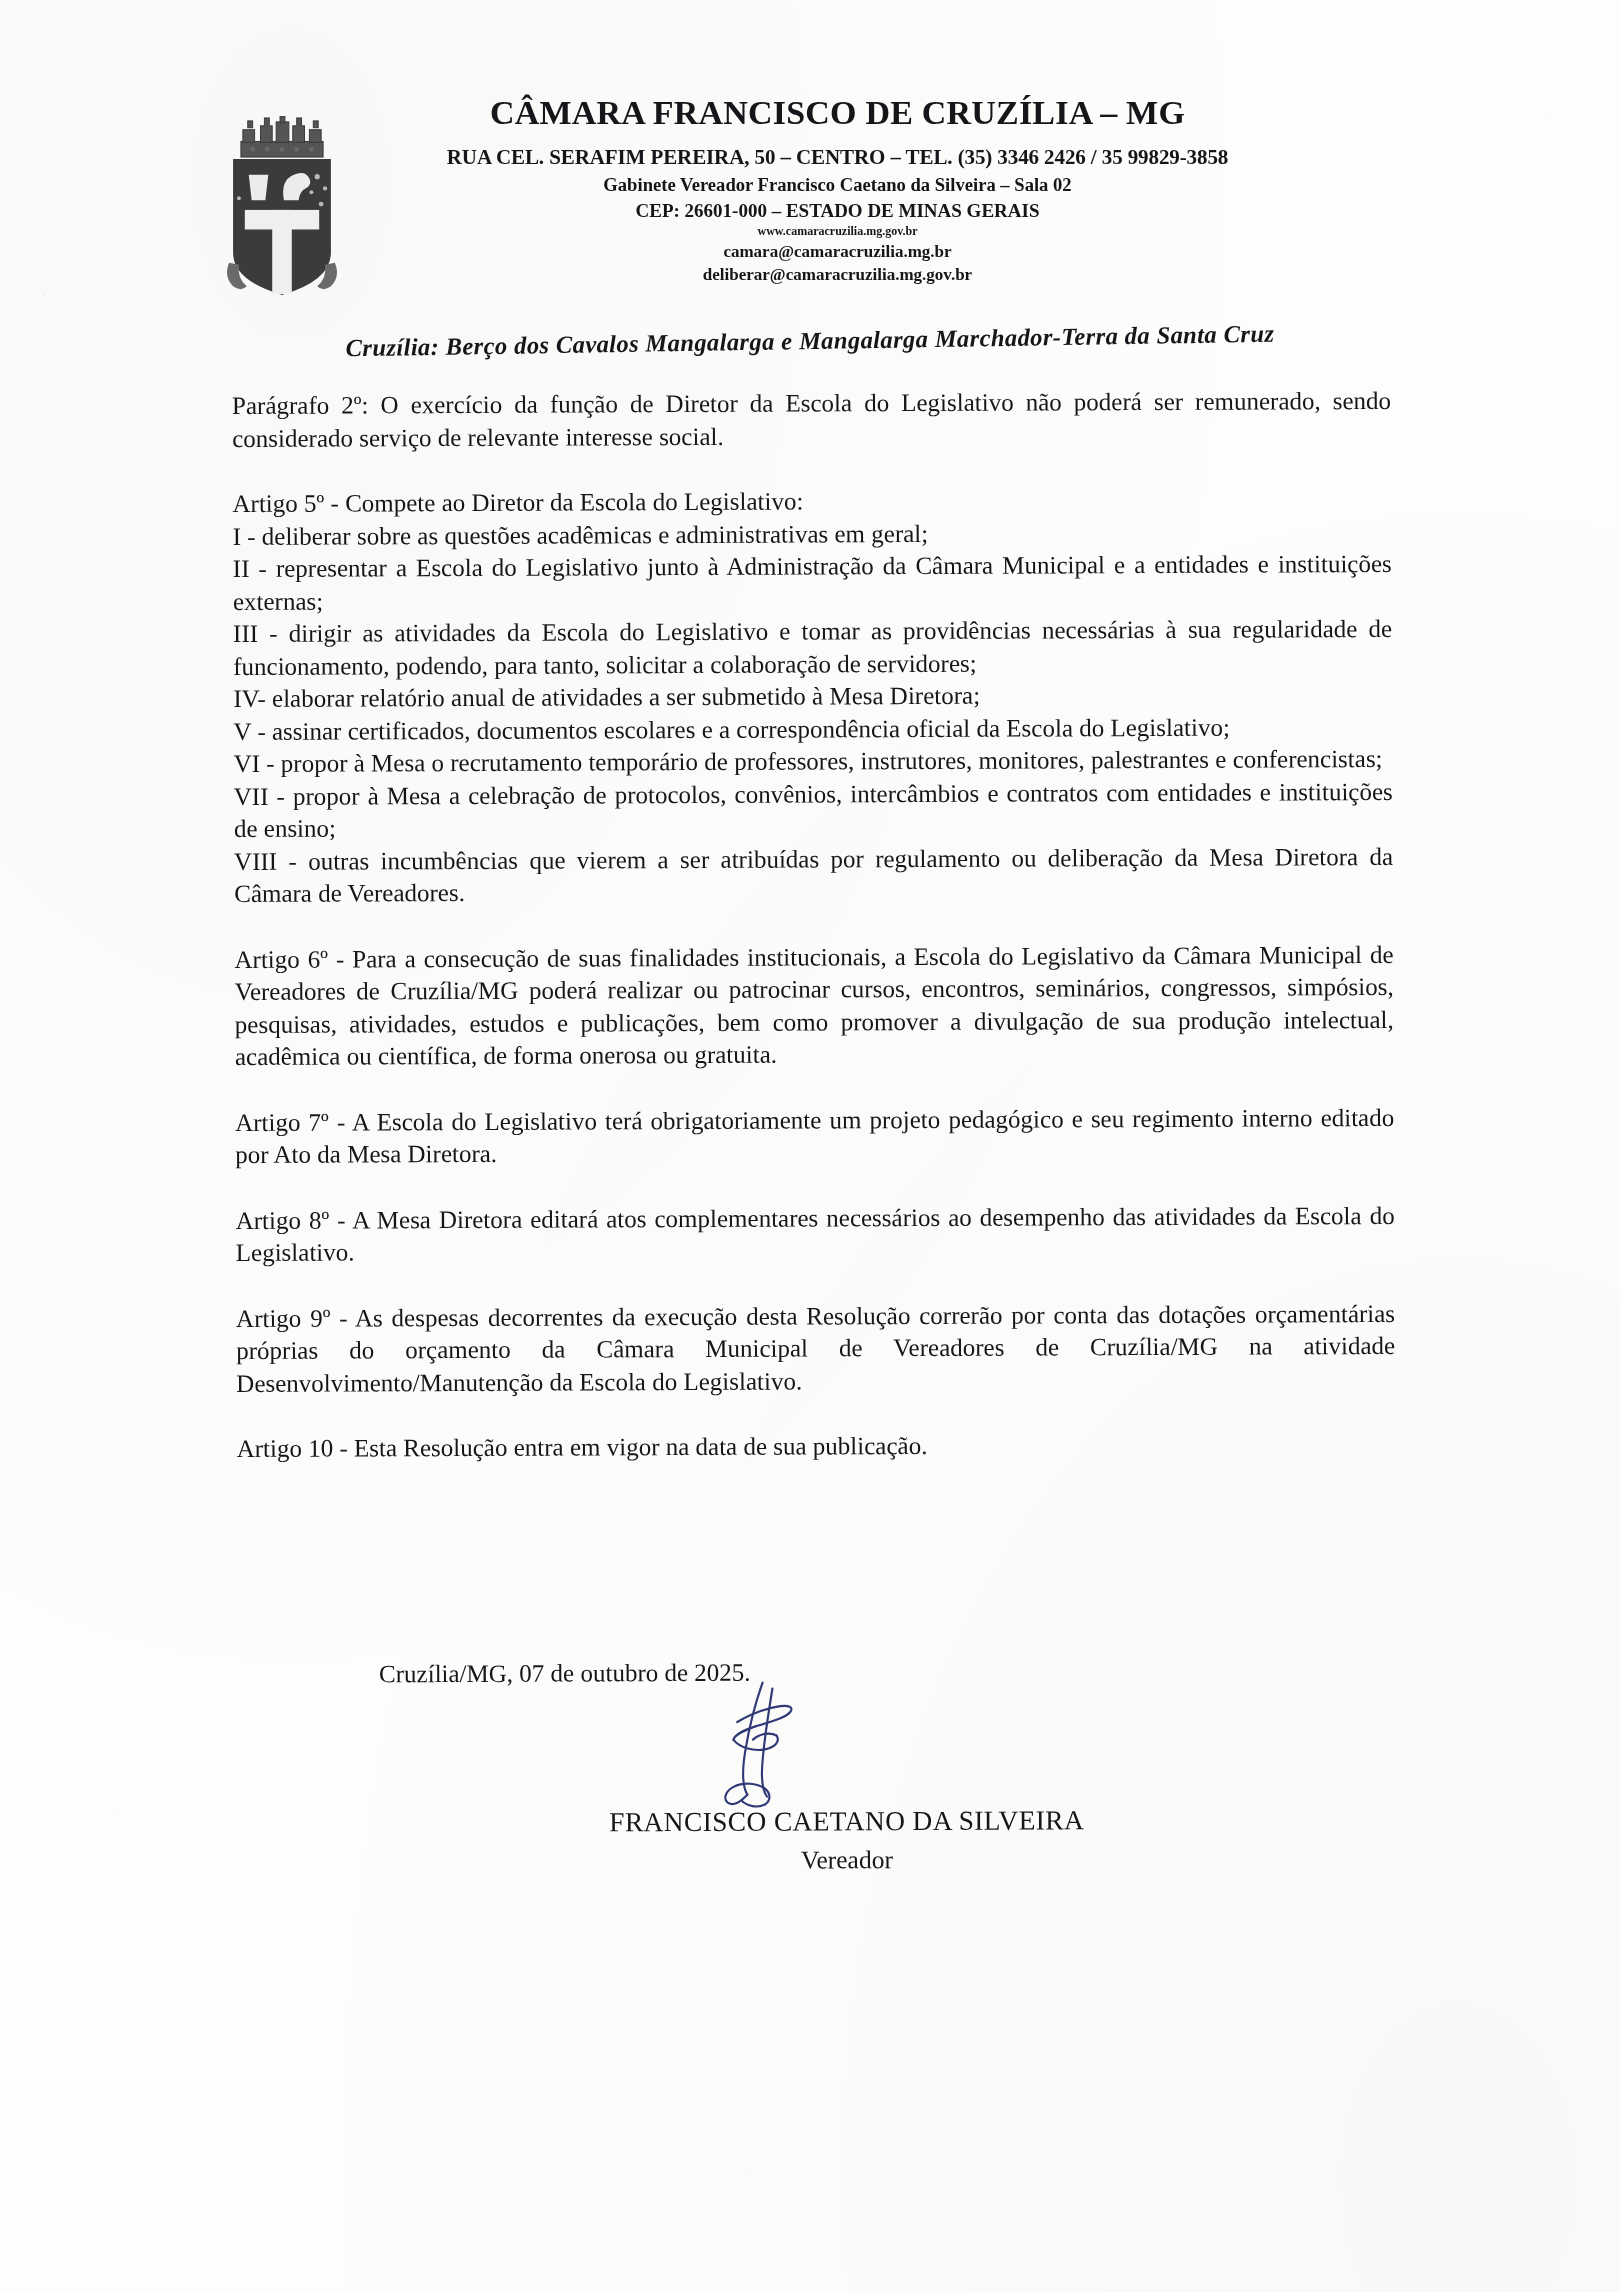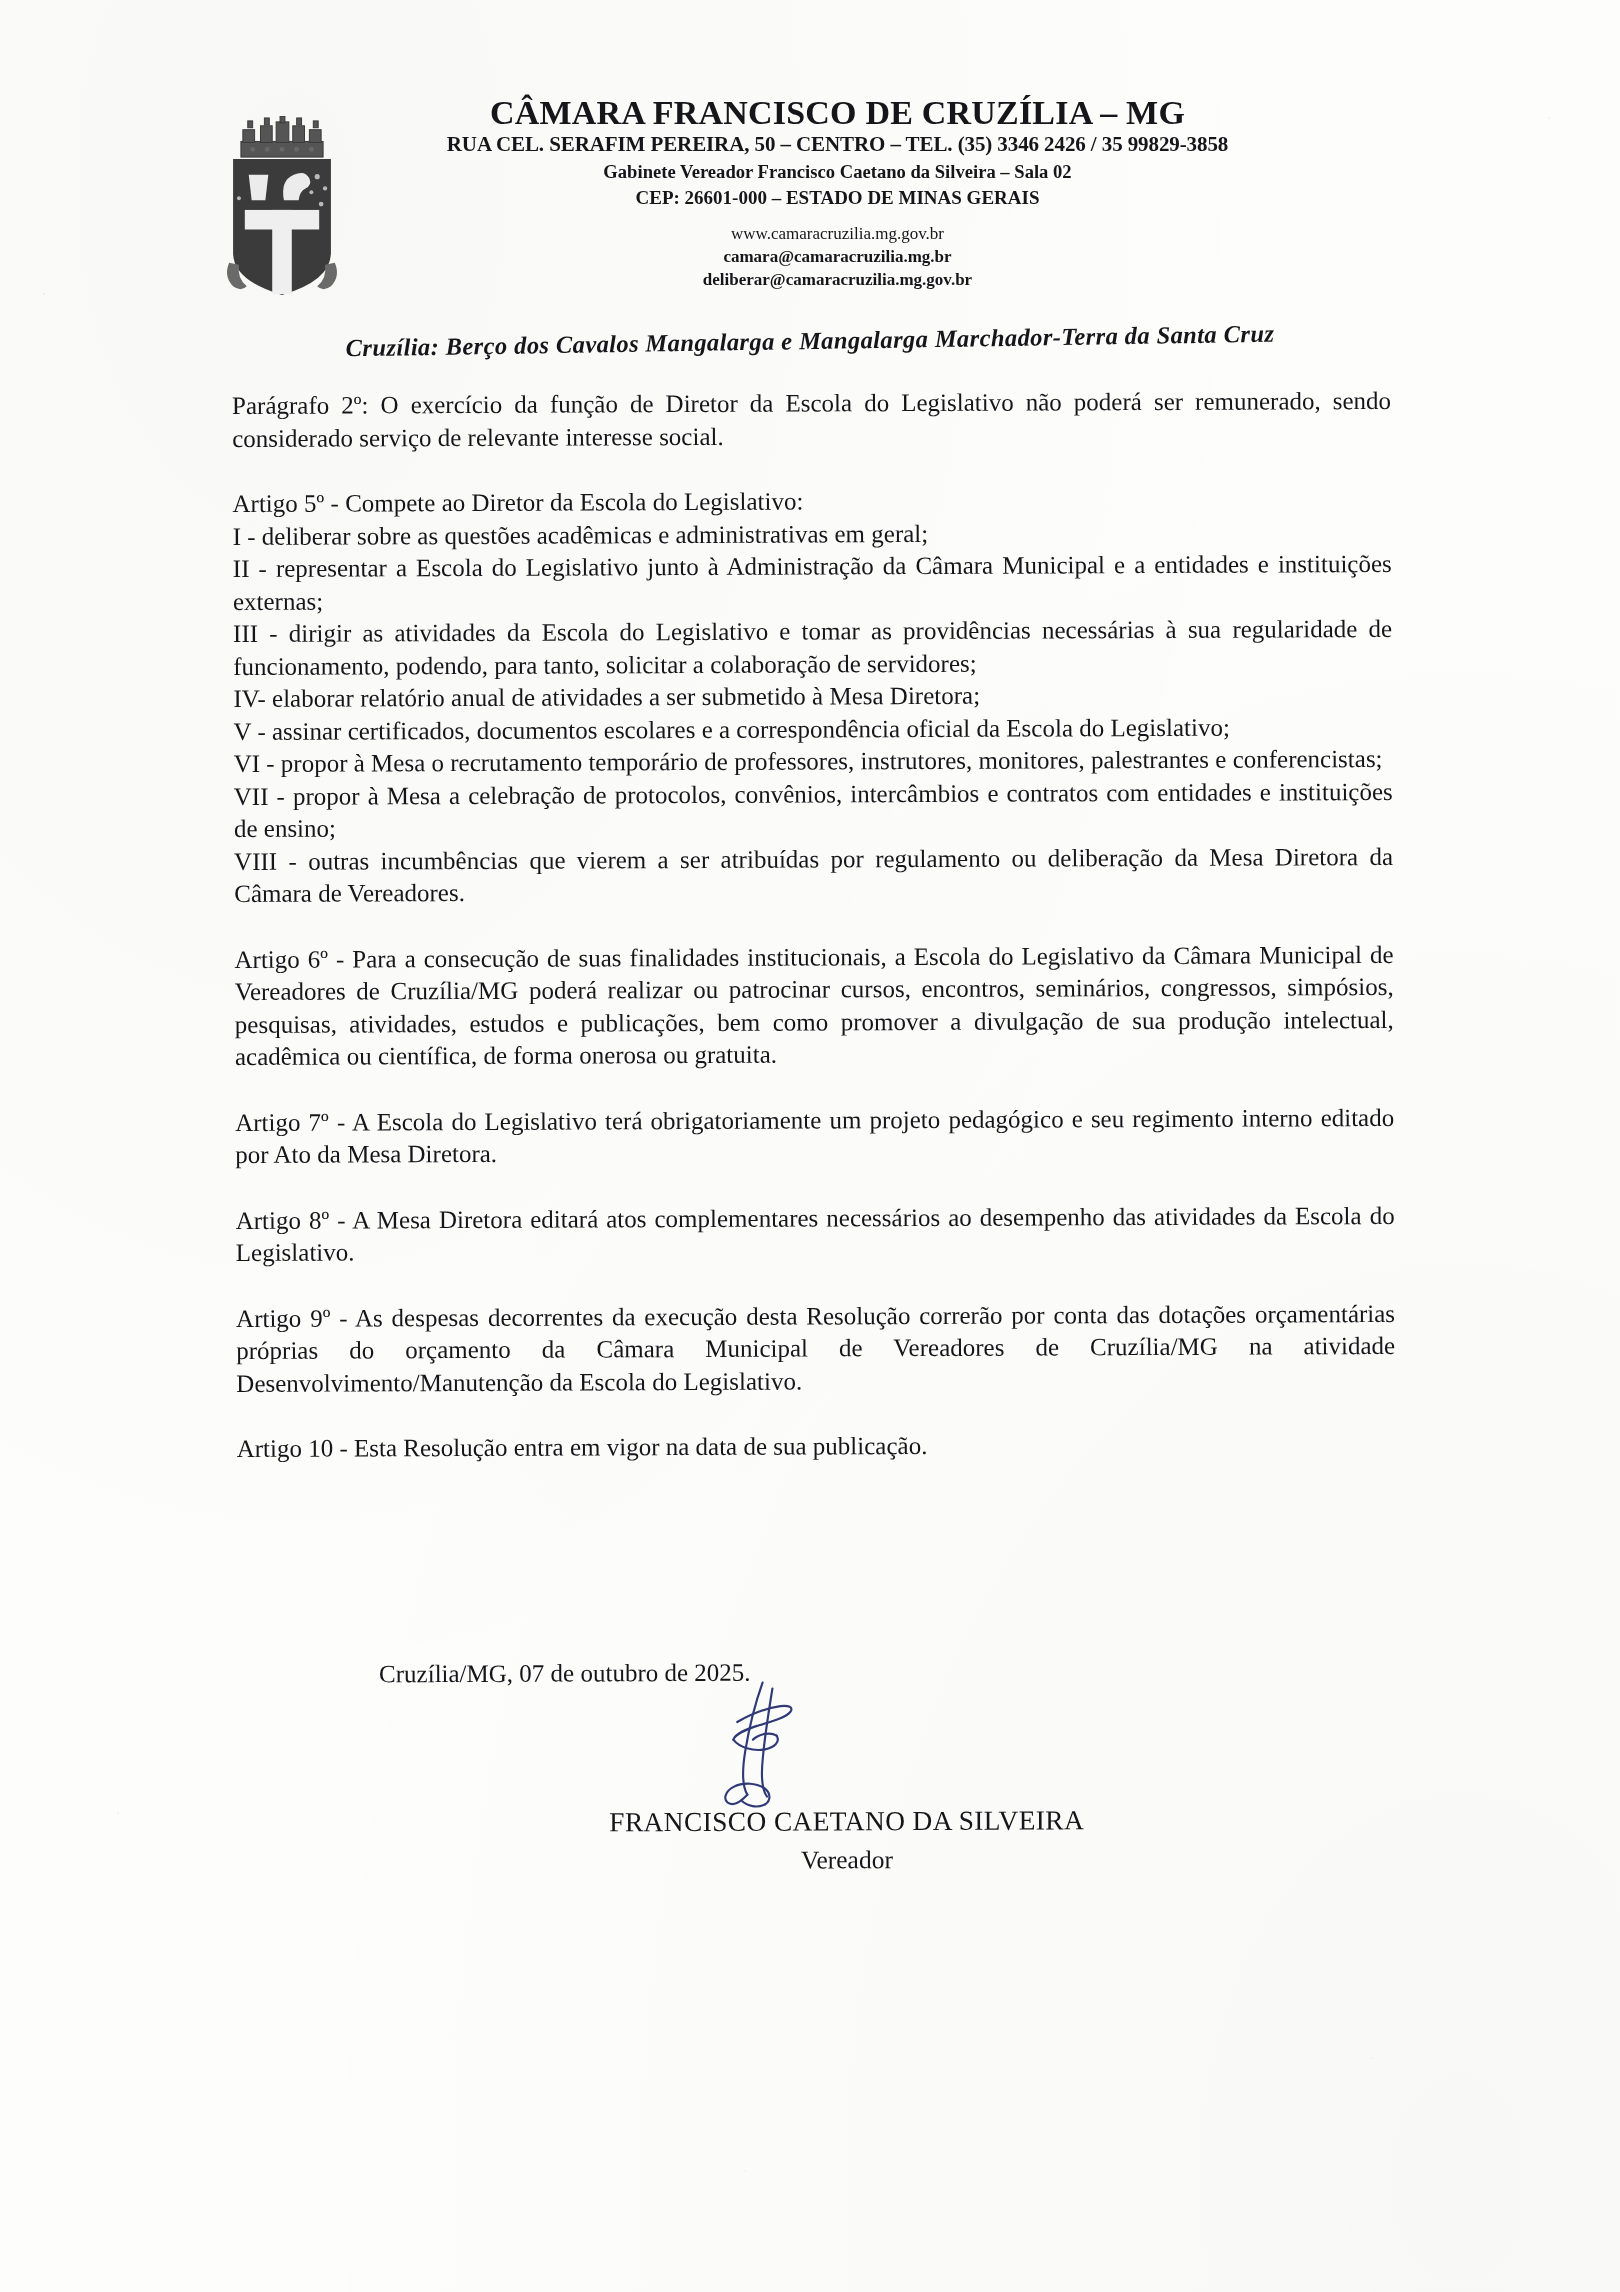--- a/index.html
+++ b/index.html
@@ -62,40 +62,40 @@
   .lh-title {
     font-size: 34px;
     font-weight: bold;
     letter-spacing: 0.2px;
     line-height: 1.1;
     white-space: nowrap;
   }
   .lh-l1 {
     font-size: 21px;
     font-weight: bold;
-    margin-top: 1px;
+    margin-top: 14px;
     white-space: nowrap;
     letter-spacing: -0.1px;
   }
   .lh-l2 {
     font-size: 18.6px;
     font-weight: bold;
     margin-top: 3.9px;
     white-space: nowrap;
   }
   .lh-l3 {
     font-size: 19px;
     font-weight: bold;
     margin-top: 3.9px;
     white-space: nowrap;
   }
   .lh-web {
-    font-size: 17px;
-    font-weight: normal;
-    margin-top: 15px;
+    font-size: 12px;
+    font-weight: bold;
+    margin-top: 2px;
   }
   .lh-mail1, .lh-mail2 {
     font-size: 17px;
     font-weight: bold;
     margin-top: 2.9px;
   }
   .lh-slogan {
     position: absolute;
     left: 0; right: 0;
     top: 233px;

